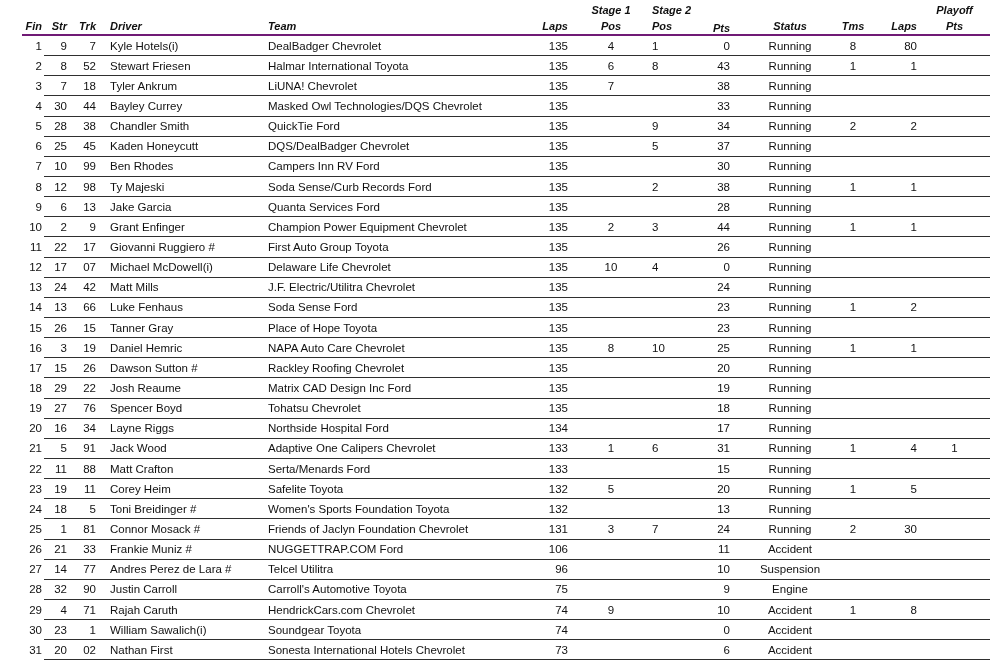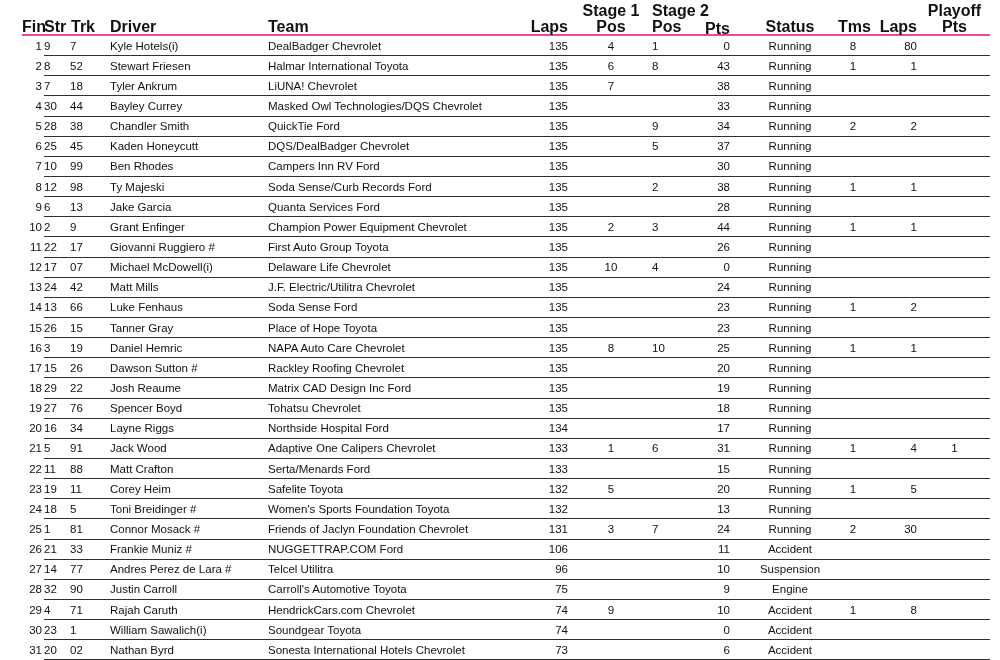--- a/index.html
+++ b/index.html
@@ -25,42 +25,43 @@
     margin-left: 22px;
     margin-top: 3px;
   }
   th, td {
     padding: 0;
     font-size: 11.5px;
     overflow: visible;
     vertical-align: middle;
   }
   thead th {
-    font-size: 16px;
+    font-size: 11px;
     font-weight: bold;
     vertical-align: bottom;
     line-height: 15px;
+    font-style: italic;
   }
   thead tr.stage-row th {
     border-bottom: none;
     height: 15px;
   }
   thead tr.cols-row th {
-    border-bottom: 2px solid #ec4899;
+    border-bottom: 2px solid #701a75;
     height: 16px;
   }
   tbody td {
     height: 19.15px;
     border-bottom: 1px solid #2f2f2f;
   }
   tbody td.col-fin { border-bottom: none; }
   
   .col-fin     { text-align: right; padding-right: 2px; }
-  .col-str     { text-align: left; padding-right: 3px; }
-  .col-trk     { padding-right: 3px; }
+  .col-str     { text-align: right; padding-right: 3px; }
+  .col-trk     { text-align: right; padding-right: 3px; }
   .col-driver  { text-align: left;  padding-left: 11px; white-space: nowrap; }
   .col-team    { text-align: left;  padding-left: 2px;  white-space: nowrap; }
   .col-laps    { text-align: right; padding-right: 2px; }
   .col-s1pos   { text-align: center; white-space: nowrap; }
   .col-s2pos   { text-align: left; white-space: nowrap; }
   .col-pts     { text-align: right; padding-right: 2px; }
   .col-status  { text-align: center;  padding-left: 10px; white-space: nowrap; }
   .col-tms     { text-align: center; padding-right: 3px; }
   .col-lapsled { text-align: right; padding-right: 2px; }
   .col-playoff { text-align: center; padding-right: 0; }
@@ -558,21 +559,21 @@
           <td class="col-pts">0</td>
           <td class="col-status">Accident</td>
           <td class="col-tms"></td>
           <td class="col-lapsled"></td>
           <td class="col-playoff"></td>
         </tr>
         <tr>
           <td class="col-fin">31</td>
           <td class="col-str">20</td>
           <td class="col-trk">02</td>
-          <td class="col-driver">Nathan Byrd</td>
+          <td class="col-driver">Nathan First</td>
           <td class="col-team">Sonesta International Hotels Chevrolet</td>
           <td class="col-laps">73</td>
           <td class="col-s1pos"></td>
           <td class="col-s2pos"></td>
           <td class="col-pts">6</td>
           <td class="col-status">Accident</td>
           <td class="col-tms"></td>
           <td class="col-lapsled"></td>
           <td class="col-playoff"></td>
         </tr>

